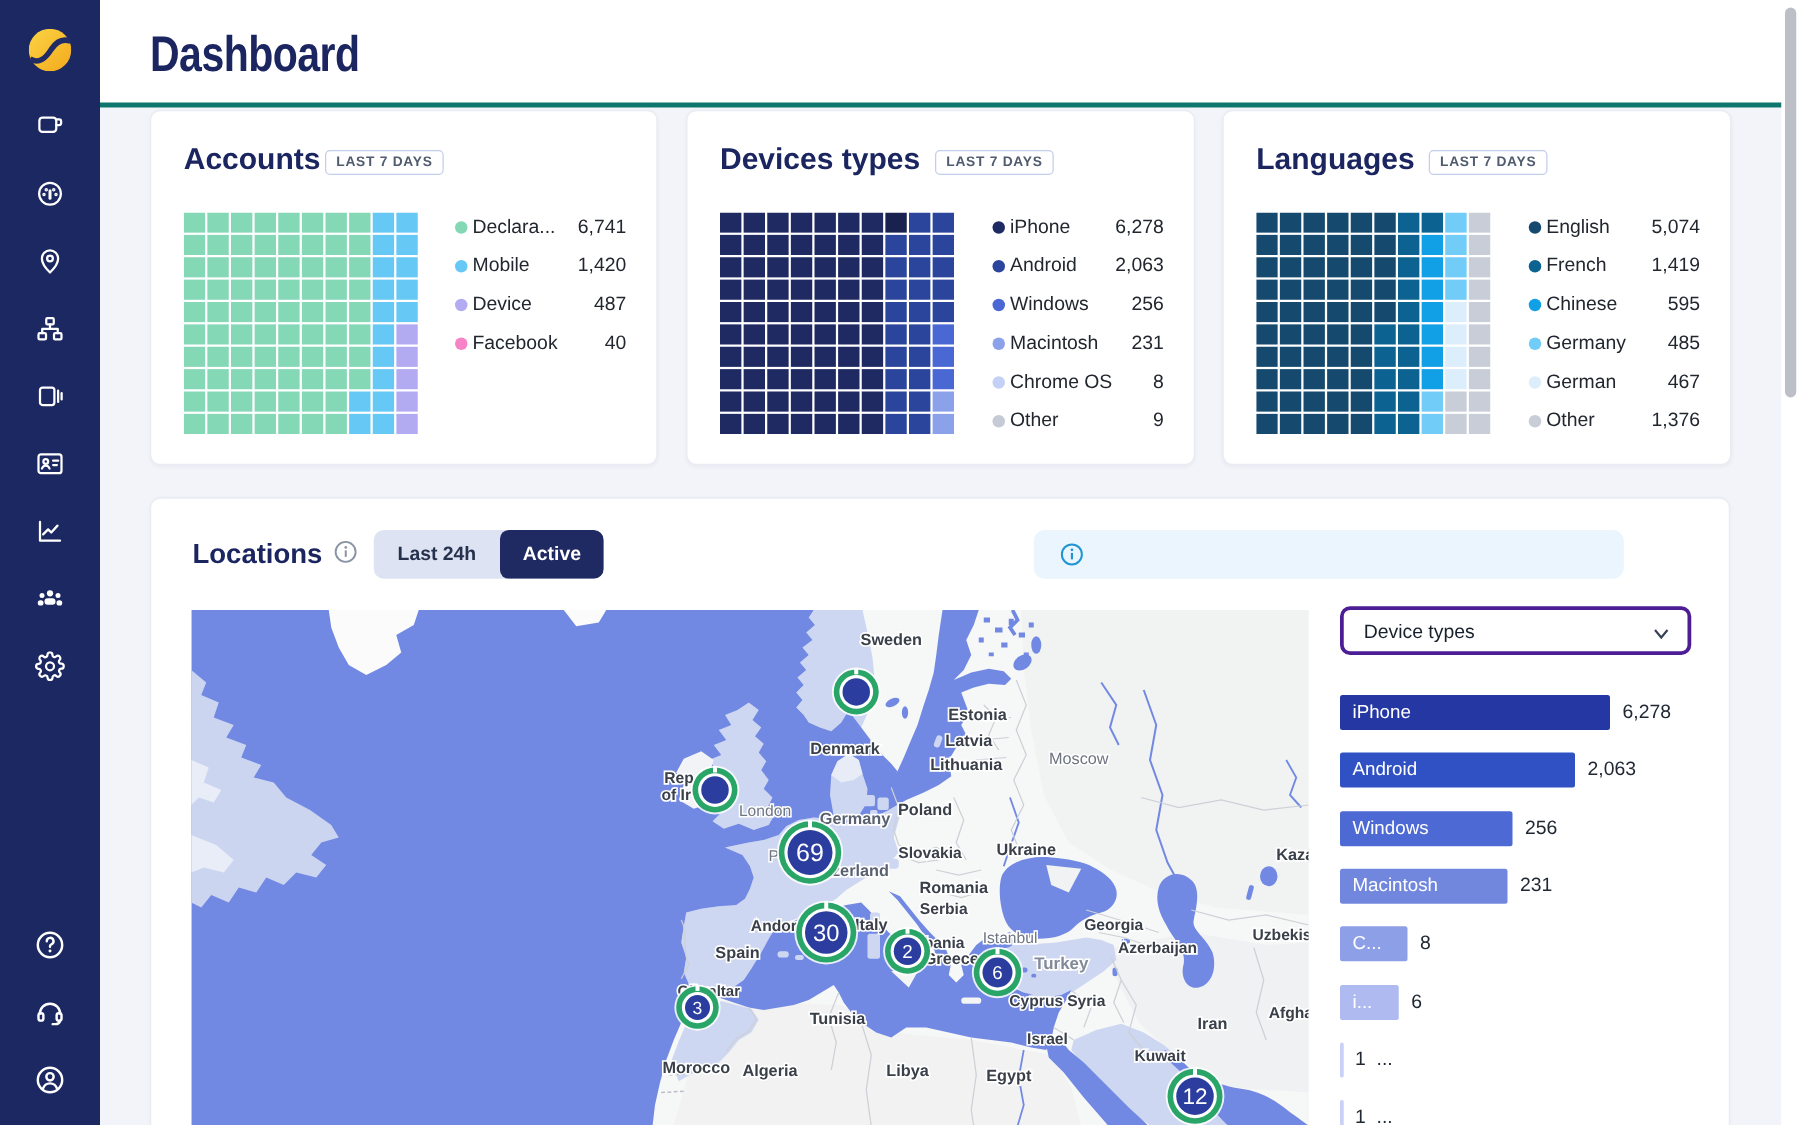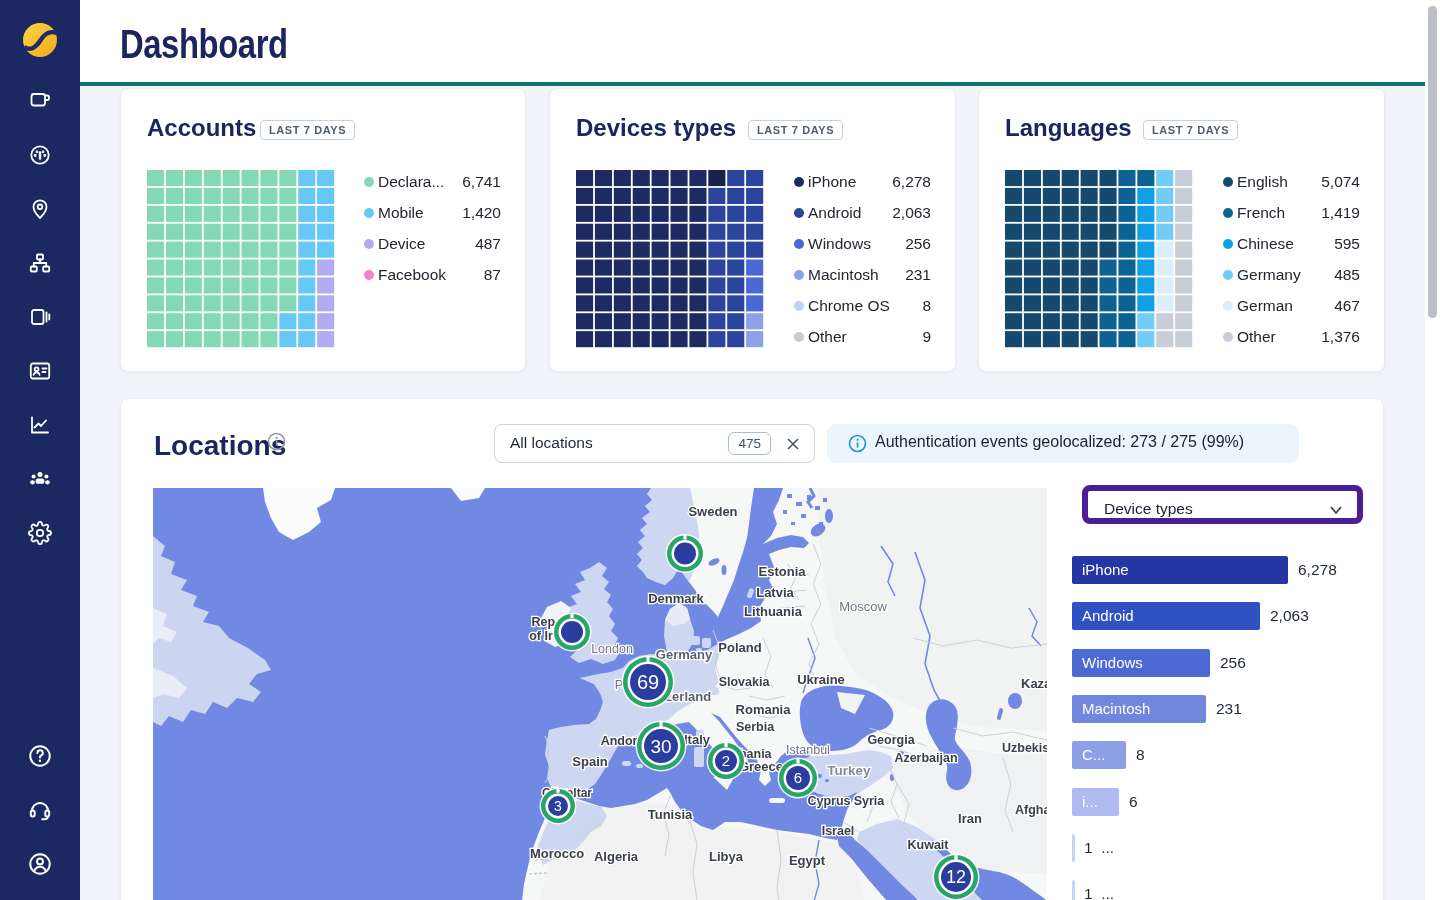--- a/index.html
+++ b/index.html
@@ -18,33 +18,33 @@
 #card3 { left:978px; top:88px; width:407px; height:284px; }
 .ctitle { position:absolute; left:26px; top:25px; font-size:24px; font-weight:700; color:#1b2660; }
 .badge { position:absolute; top:31px; height:20px; line-height:18px; border:1px solid #c3cdec; border-radius:4px; font-size:11px; font-weight:700; letter-spacing:0.6px; color:#505c6e; padding:0 8px; background:#fff; }
 .waffle { position:absolute; left:26px; top:81px; }
 .leg { position:absolute; width:137px; }
 .legrow { position:absolute; height:20px; width:137px; }
 .legdot { position:absolute; left:0; top:5px; width:10px; height:10px; border-radius:50%; }
 .leglab { position:absolute; left:14px; top:1px; font-size:15.5px; color:#22272f; }
 .legval { position:absolute; right:0; top:1px; font-size:15.5px; color:#22272f; text-align:right; }
 #loccard { left:120px; top:398px; width:1264px; height:560px; }
-.loctitle { position:absolute; left:33px; top:31px; font-size:28px; font-weight:700; color:#1b2660; }
+.loctitle { position:absolute; left:33px; top:31px; font-size:22px; font-weight:700; color:#1b2660; }
 .toggle { position:absolute; left:178px; top:25px; width:184px; height:39px; border-radius:8px; background:#dde3f3; overflow:hidden; }
 .tg-left { position:absolute; left:0; top:0; width:101px; height:39px; font-size:15.5px; font-weight:700; color:#25314d; text-align:center; line-height:39px; }
 .tg-right { position:absolute; left:101px; top:0; width:83px; height:39px; background:#1f2a63; border-radius:7px; font-size:15.5px; font-weight:700; color:#fff; text-align:center; line-height:39px; }
 .searchbox { position:absolute; left:373px; top:25px; width:321px; height:39px; border:1px solid #ccd2de; border-radius:8px; background:#fff; }
 .searchbox .ph { position:absolute; left:15px; top:9px; font-size:15.5px; color:#1f2733; }
 .searchbox .cnt { position:absolute; right:43px; top:7px; height:23px; line-height:21px; padding:0 9px; border:1px solid #a9b8e8; border-radius:6px; font-size:13.5px; color:#3b4f86; }
 .searchbox .xx { position:absolute; right:14px; top:8px; font-size:16px; color:#4b5563; }
 .banner { position:absolute; left:706px; top:25px; width:472px; height:39px; background:#eaf5fd; border-radius:9px; }
 .banner .txt { position:absolute; left:48px; top:9px; font-size:16px; color:#1a222e; }
 .mapbox { position:absolute; left:32px; top:89px; width:894px; height:471px; overflow:hidden; background:#f5f6f6; }
 .rpanel { position:absolute; left:951px; top:86px; width:290px; }
-.dropdown { position:absolute; left:0; top:0; width:281px; height:39px; border:6px solid #4c1d95; border-radius:8px; background:#fff;margin-left:10px; }
+.dropdown { position:absolute; left:0; top:0; width:281px; height:39px; border:3px solid #4c1d95; border-radius:8px; background:#fff; }
 .dropdown .dtxt { position:absolute; left:16px; top:9px; font-size:15.5px; color:#17202b; }
 .bars { position:absolute; left:0; top:71px; width:290px; }
 .brow { position:absolute; left:0; height:28px; width:290px; white-space:nowrap; }
 .bbar { position:absolute; left:0; top:0; height:28px; border-radius:2px; }
 .blab { position:absolute; left:10px; top:5px; font-size:15px; color:#fff; }
 .bval { position:absolute; top:5px; font-size:15.5px; color:#1f2733; white-space:nowrap; }
 </style>
 </head>
 <body>
 <div class="header">
@@ -247,21 +247,21 @@
         <span class="legval">1,420</span>
       </div>
     <div class="legrow" style="top:62px;">
         <span class="legdot" style="background:#b3abf2;"></span>
         <span class="leglab">Device</span>
         <span class="legval">487</span>
       </div>
     <div class="legrow" style="top:93px;">
         <span class="legdot" style="background:#f583c6;"></span>
         <span class="leglab">Facebook</span>
-        <span class="legval">87</span>
+        <span class="legval">40</span>
       </div>
   </div>
 </div>
 
 <div class="card" id="card2">
   <div class="ctitle">Devices types</div>
   <div class="badge" style="left:198px;">LAST 7 DAYS</div>
   <svg class="waffle" width="189" height="179" id="w2">
       <rect x="0.0" y="0.0" width="17.1" height="16.1" fill="#1f2a63"></rect>
       <rect x="0.0" y="17.9" width="17.1" height="16.1" fill="#1f2a63"></rect>
@@ -537,34 +537,30 @@
   </div>
 </div>
 
 <div class="card" id="loccard">
   <div class="loctitle">Locations</div>
   <svg style="position:absolute;left:146px;top:33px;" width="19" height="19" viewBox="0 0 19 19">
       <circle cx="9.5" cy="9.5" r="8" fill="none" stroke="#8a93a3" stroke-width="1.5"></circle>
       <rect x="8.8" y="8.3" width="1.6" height="5.2" fill="#8a93a3"></rect>
       <circle cx="9.6" cy="5.9" r="1.05" fill="#8a93a3"></circle>
     </svg>
-  <div class="searchbox">
-    <span class="ph">All locations</span>
-    <span class="cnt">475</span>
-    <svg class="xx" style="position:absolute; right:14px; top:12px;" width="14" height="14" viewBox="0 0 14 14">
-        <path d="M2 2 L12 12 M12 2 L2 12" stroke="#4b5563" stroke-width="1.6"></path>
-      </svg>
-  </div>
+  <div class="toggle">
+      <div class="tg-left">Last 24h</div>
+      <div class="tg-right">Active</div>
+    </div>
   <div class="banner">
     <svg style="position:absolute;left:21px;top:10px;" width="19" height="19" viewBox="0 0 19 19">
         <circle cx="9.5" cy="9.5" r="8" fill="none" stroke="#2095d3" stroke-width="1.6"></circle>
         <rect x="8.7" y="8.3" width="1.7" height="5.2" fill="#2095d3"></rect>
         <circle cx="9.55" cy="5.8" r="1.1" fill="#2095d3"></circle>
       </svg>
-    <span class="txt">Authentication events geolocalized: 273 / 275 (99%)</span>
   </div>
   <div class="mapbox" id="mapbox"><svg width="894" height="471" viewBox="0 0 894 471">
         <rect x="0" y="0" width="894" height="471" fill="#f6f7f7"></rect>
         <path d="M664,0 L894,0 L894,244 L820,238 L776,226 L736,208 L702,186 L682,148 L672,96 L666,48 Z" fill="#f1f2f2"></path>
         <path d="M728,272 L800,258 L860,268 L894,266 L894,386 L830,382 L788,358 L758,330 Z" fill="#f0f1f2"></path>
         <path d="M414,312 L520,316 L560,338 L624,344 L688,356 L704,382 L712,413 L386,413 Z" fill="#f1f2f1"></path>
         <path d="M498,0 L494,6 L499,12 L492,18 L497,24 L489,30 L494,36 L487,42 L492,48 L485,54 L490,60 L484,66 L489,72 L484,78 L490,84 L494,90 L503,94 L512,97 L520,90 L526,80 L530,86 L536,94 L543,78 L547,58 L545,38 L541,18 L537,0 Z" fill="#ced7f1"></path>
         <path d="M470,180 L476,173 L486,168 L498,166 L510,167 L522,171 L534,168 L541,163 L546,166 L558,160 L570,154 L566,168 L562,182 L566,194 L558,203 L548,209 L540,214 L532,219 L524,224 L516,231 L508,236 L502,241 L490,245 L478,249 L468,254 L454,249 L440,243 L432,237 L436,236 L443,231 L447,223 L450,214 L447,205 L441,196 L427,190 L446,186 L458,184 Z" fill="#ced7f1"></path>
         <path d="M396,242 L408,239 L422,237 L436,235 L444,238 L452,242 L462,249 L468,253 L462,263 L456,274 L448,287 L442,296 L432,303 L420,308 L410,311 L402,306 L398,299 L394,290 L396,278 L392,266 L394,253 Z" fill="#ced7f1"></path>
         <path d="M410,315 L424,313 L436,316 L448,319 L454,328 L448,338 L438,344 L430,354 L422,362 L410,366 L399,372 L390,377 L384,361 L390,345 L396,331 L402,320 Z" fill="#ced7f1"></path>

